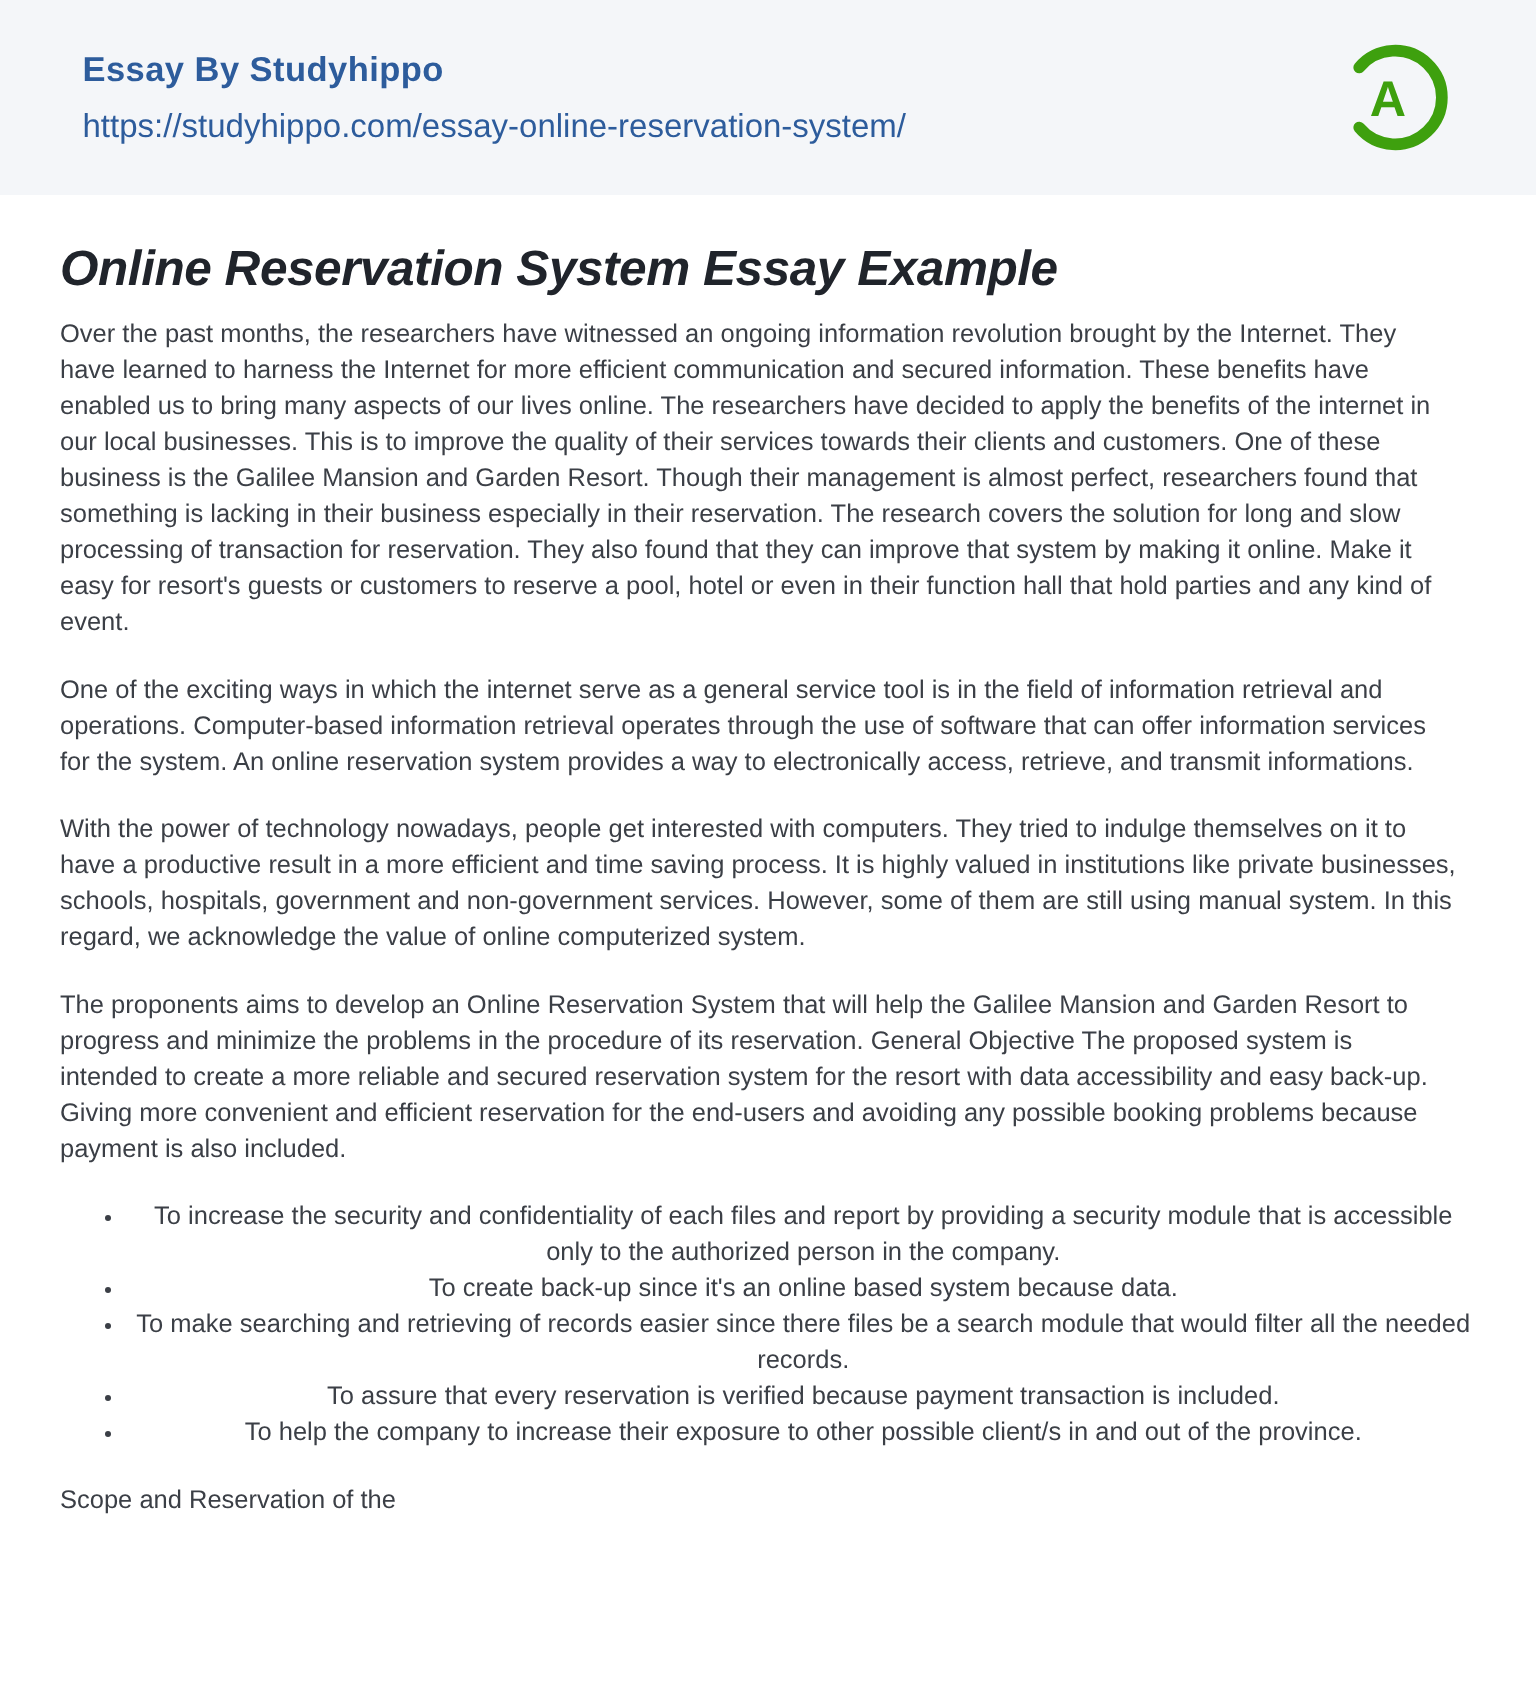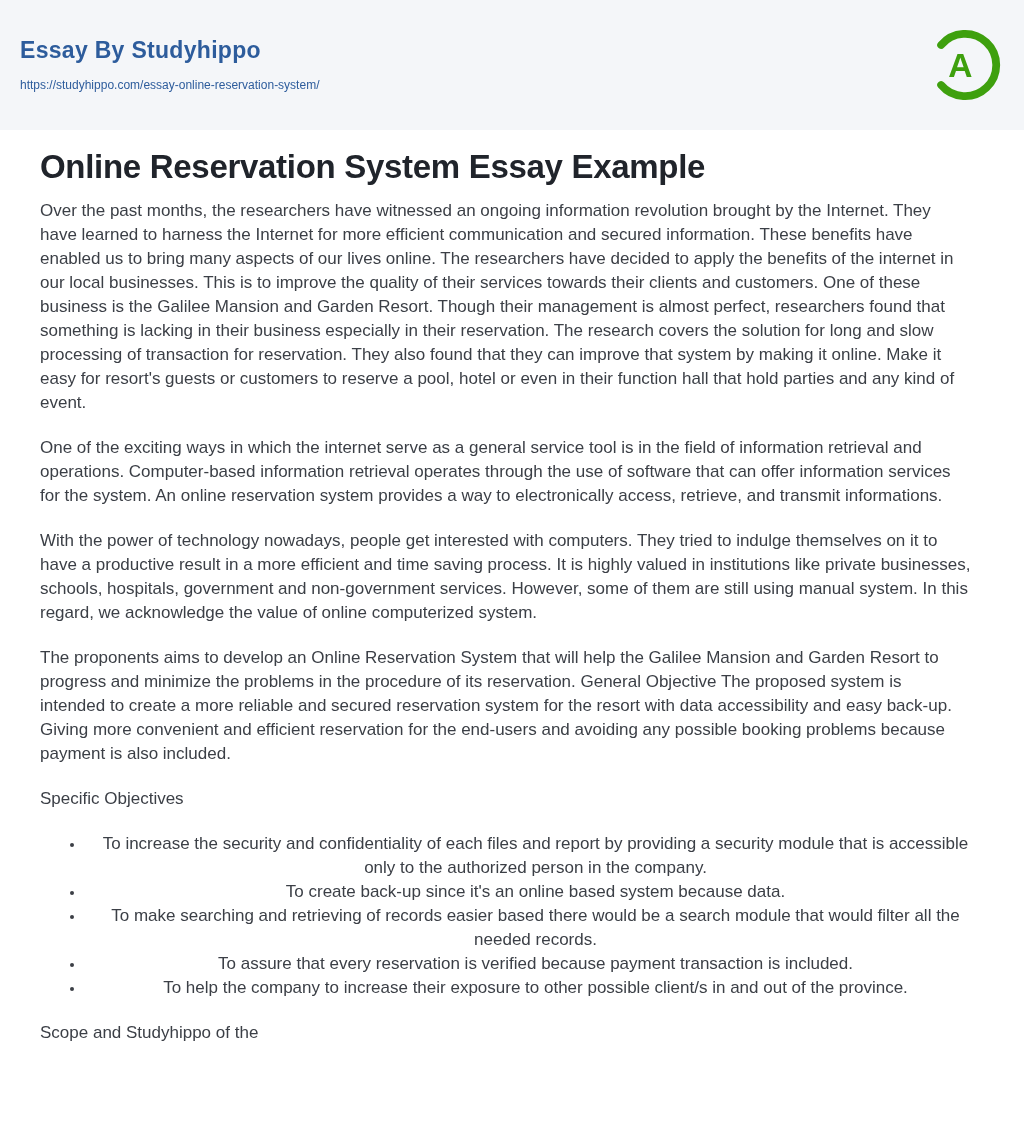--- a/index.html
+++ b/index.html
@@ -19,53 +19,54 @@
     overflow: hidden;
     font-family: "Liberation Sans", "DejaVu Sans", sans-serif;
   }
   .site-header {
     width: 100%;
     height: 130px;
     background: var(--header-bg);
     display: flex;
     align-items: center;
     justify-content: space-between;
-    padding: 0 20px;
+    padding: 0 55px;
   }
   .brand {
     color: var(--accent-blue);
     font-size: 23px;
     font-weight: 700;
     letter-spacing: 0.3px;
     margin-bottom: 11px;
   }
   .url {
     color: var(--accent-blue);
-    font-size: 12px;
+    font-size: 22px;
     font-weight: 400;
     text-decoration: none;
     display: inline-block;
     cursor: pointer;
   }
   .logo {
     width: 78px;
     height: 78px;
     flex: 0 0 auto;
   }
   .logo svg { width: 78px; height: 78px; display: block; }
   .content {
     padding: 17px 40px 0 40px;
   }
   h1.essay-title {
-    margin: 0 0 12px 0;
+    margin: 12px 0 12px 0;
     font-size: 33px;
     line-height: 40px;
     font-weight: 700;
     letter-spacing: -0.3px;
     color: var(--title-color);
+    font-style: italic;
   }
   .content p {
     margin: 0 13px 21px 0;
     font-size: 17px;
     line-height: 24px;
     color: var(--body-color);
   }
   .content p.subheading {
     margin-bottom: 21px;
   }
@@ -105,24 +106,23 @@
 <main class="content">
   <h1 class="essay-title">Online Reservation System Essay Example</h1>
 
   <p>Over the past months, the researchers have witnessed an ongoing information revolution brought by the Internet. They have learned to harness the Internet for more efficient communication and secured information. These benefits have enabled us to bring many aspects of our lives online. The researchers have decided to apply the benefits of the internet in our local businesses. This is to improve the quality of their services towards their clients and customers. One of these business is the Galilee Mansion and Garden Resort. Though their management is almost perfect, researchers found that something is lacking in their business especially in their reservation. The research covers the solution for long and slow processing of transaction for reservation. They also found that they can improve that system by making it online. Make it easy for resort's guests or customers to reserve a pool, hotel or even in their function hall that hold parties and any kind of event.</p>
   <p>One of the exciting ways in which the internet serve as a general service tool is in the field of information retrieval and operations. Computer-based information retrieval operates through the use of software that can offer information services for the system. An online reservation system provides a way to electronically access, retrieve, and transmit informations.</p>
   <p>With the power of technology nowadays, people get interested with computers. They tried to indulge themselves on it to have a productive result in a more efficient and time saving process. It is highly valued in institutions like private businesses, schools, hospitals, government and non-government services. However, some of them are still using manual system. In this regard, we acknowledge the value of online computerized system.</p>
 
 
   <p>The proponents aims to develop an Online Reservation System that will help the Galilee Mansion and Garden Resort to progress and minimize the problems in the procedure of its reservation. General Objective The proposed system is intended to create a more reliable and secured reservation system for the resort with data accessibility and easy back-up. Giving more convenient and efficient reservation for the end-users and avoiding any possible booking problems because payment is also included.</p>
 
-  <p class="subheading">Specific Objectives</p>
 
   <ul class="objectives">
     <li>To increase the security and confidentiality of each files and report by providing a security module that is accessible only to the authorized person in the company.</li>
     <li>To create back-up since it's an online based system because data.</li>
-    <li>To make searching and retrieving of records easier based there would be a search module that would filter all the needed records.</li>
+    <li>To make searching and retrieving of records easier since there files be a search module that would filter all the needed records.</li>
     <li>To assure that every reservation is verified because payment transaction is included.</li>
     <li>To help the company to increase their exposure to other possible client/s in and out of the province.</li>
   </ul>
 
-  <p class="subheading">Scope and Studyhippo of the</p>
+  <p class="subheading">Scope and Reservation of the</p>
 </main>
 
 </body></html>

